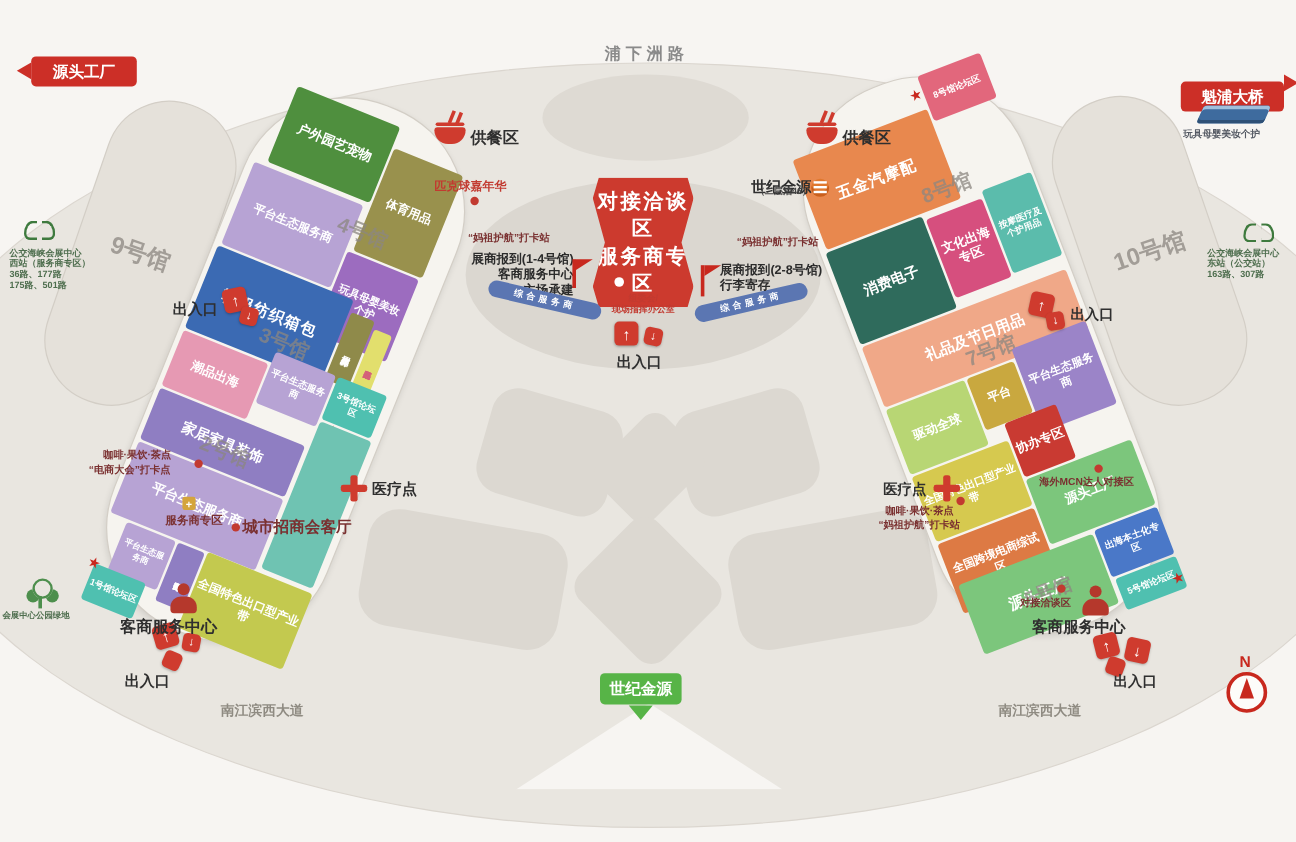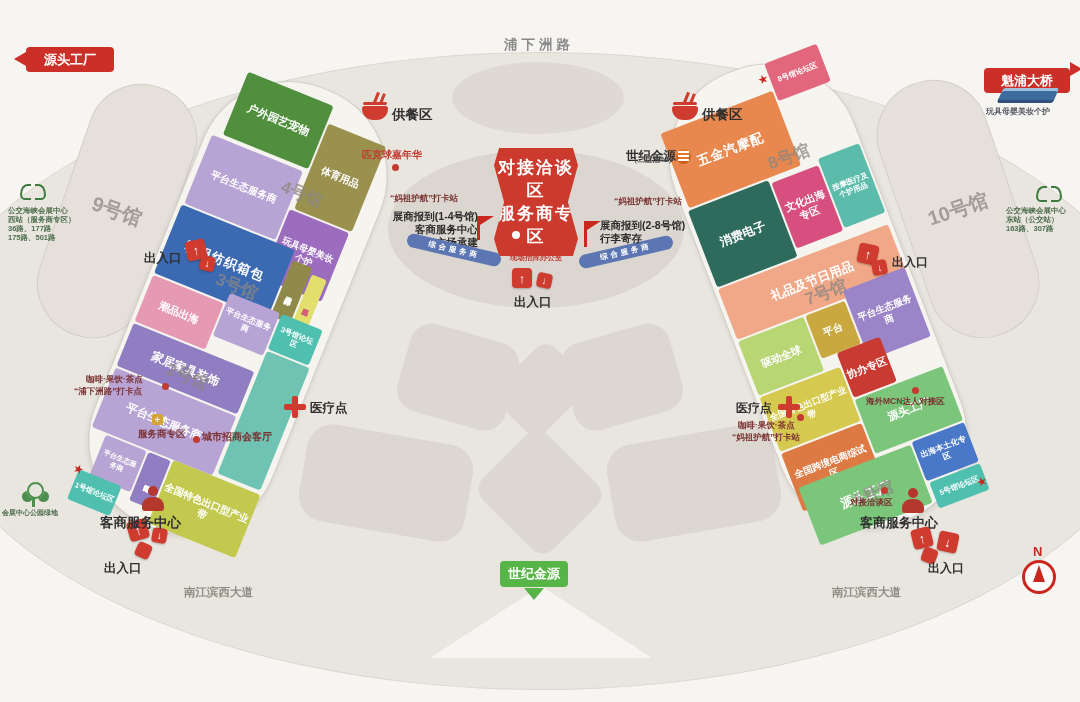--- a/index.html
+++ b/index.html
@@ -246,23 +246,23 @@
 <span class="lbl" style="left:928px;top:560px;font-size:12px">出入口</span>
 
 <div class="cross" style="left:284px;top:396px"></div>
 <span class="lbl" style="left:310px;top:400px;font-size:12.5px">医疗点</span>
 <span class="lbl" style="left:736px;top:400px;font-size:12px">医疗点</span>
 <div class="cross" style="left:778px;top:396px"></div>
 
 <div class="clinicbox" style="left:152px;top:414px"></div>
 <span class="marlbl" style="left:138px;top:428px;font-size:9.5px">服务商专区</span>
 <div class="dot" style="left:193px;top:436px"></div>
-<span class="marlbl" style="left:202px;top:430px;font-size:10px">城市招商会客厅</span>
+<span class="marlbl" style="left:202px;top:430px;font-size:13px">城市招商会客厅</span>
 <span class="marlbl" style="left:86px;top:374px;font-size:8.5px">咖啡·果饮·茶点</span>
-<span class="marlbl" style="left:74px;top:386px;font-size:8.5px">“浦下洲路”打卡点</span>
+<span class="marlbl" style="left:74px;top:386px;font-size:8.5px">“电商大会”打卡点</span>
 <div class="dot" style="left:162px;top:383px"></div>
 
 <span class="marlbl" style="left:738px;top:420px;font-size:8.5px">咖啡·果饮·茶点</span>
 <span class="marlbl" style="left:732px;top:432px;font-size:8.5px">“妈祖护航”打卡站</span>
 <div class="dot" style="left:797px;top:414px"></div>
 <div class="dot" style="left:912px;top:387px"></div>
 <span class="marlbl" style="left:866px;top:396px;font-size:8.5px">海外MCN达人对接区</span>
 <div class="dot" style="left:881px;top:487px"></div>
 <span class="marlbl" style="left:850px;top:497px;font-size:8.5px">对接洽谈区</span>
 

